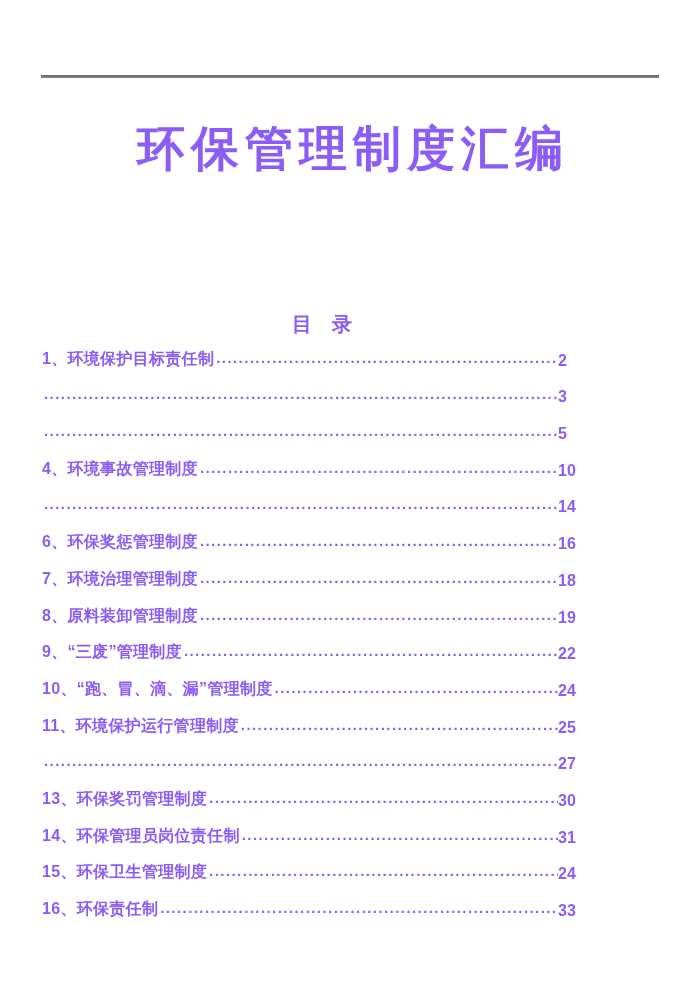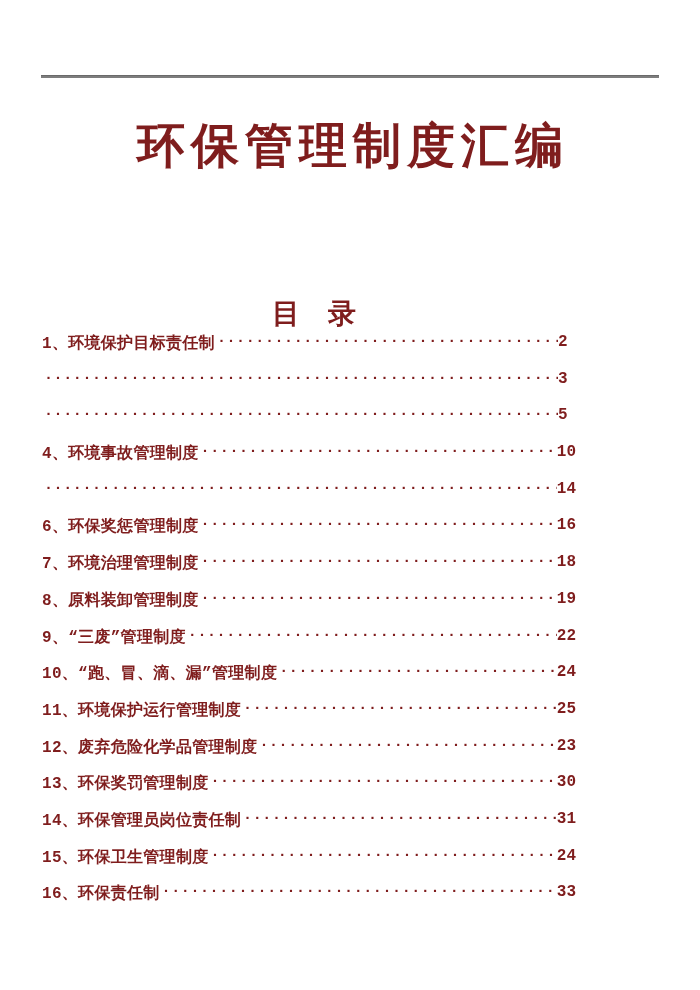--- a/index.html
+++ b/index.html
@@ -6,22 +6,22 @@
     margin: 0;
     padding: 0;
     background: #ffffff;
   }
   .page {
     position: relative;
     width: 700px;
     height: 990px;
     background: #ffffff;
     overflow: hidden;
-    font-family: Liberation Mono, monospace;
-    color: #7f1d1d;
+    font-family: Liberation Sans, sans-serif;
+    color: #8b5cf6;
   }
   .header-rule {
     position: absolute;
     top: 75px;
     left: 41px;
     width: 618px;
     height: 3px;
     background: #7d7d7d;
     border-top: 1px solid #6a6a6a;
     box-sizing: border-box;
@@ -38,35 +38,35 @@
     font-weight: bold;
     letter-spacing: 6px;
     text-indent: 6px;
     white-space: nowrap;
   }
   .toc-heading {
     position: absolute;
     top: 303px;
     left: 0;
     width: 628px;
-    margin: 0;
+    margin: 8px;
     text-align: center;
-    font-size: 28px;
+    font-size: 20px;
     line-height: 26px;
     font-weight: bold;
   }
   .toc {
     position: absolute;
     top: 333px;
     left: 42px;
     width: 534px;
   }
   .toc-row {
     display: flex;
-    align-items: flex-start;
+    align-items: flex-end;
     height: 36.7px;
     font-size: 16px;
     font-weight: bold;
     cursor: pointer;
   }
   .toc-label {
     flex: 0 0 auto;
     white-space: nowrap;
     letter-spacing: 0.3px;
   }
@@ -153,23 +153,22 @@
     <span class="toc-page">24</span>
   </div>
 
   <div class="toc-row">
     <span class="toc-label">11、环境保护运行管理制度</span>
     <span class="toc-leader">································································································································································</span>
     <span class="toc-page">25</span>
   </div>
 
   <div class="toc-row">
-    <span class="toc-label">12、废弃危险化学品管理制度</span>
     <span class="toc-leader">································································································································································</span>
-    <span class="toc-page">23</span>
+    <span class="toc-page">27</span>
   </div>
 
   <div class="toc-row">
     <span class="toc-label">13、环保奖罚管理制度</span>
     <span class="toc-leader">································································································································································</span>
     <span class="toc-page">30</span>
   </div>
 
   <div class="toc-row">
     <span class="toc-label">14、环保管理员岗位责任制</span>

